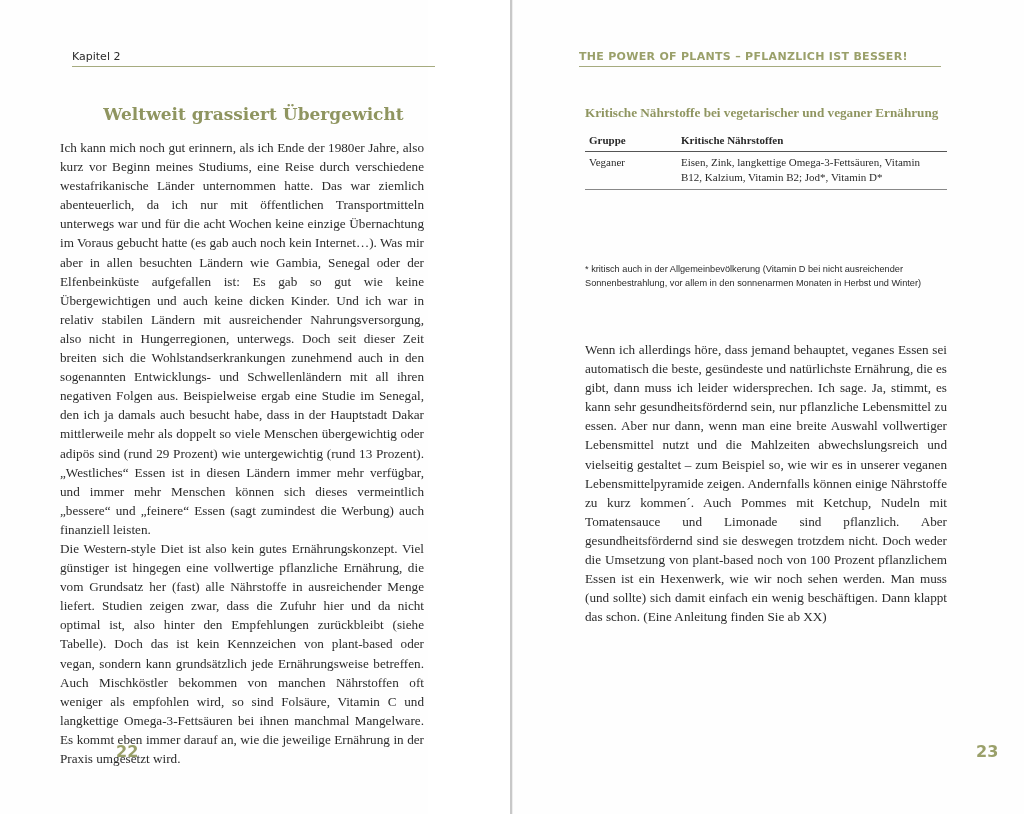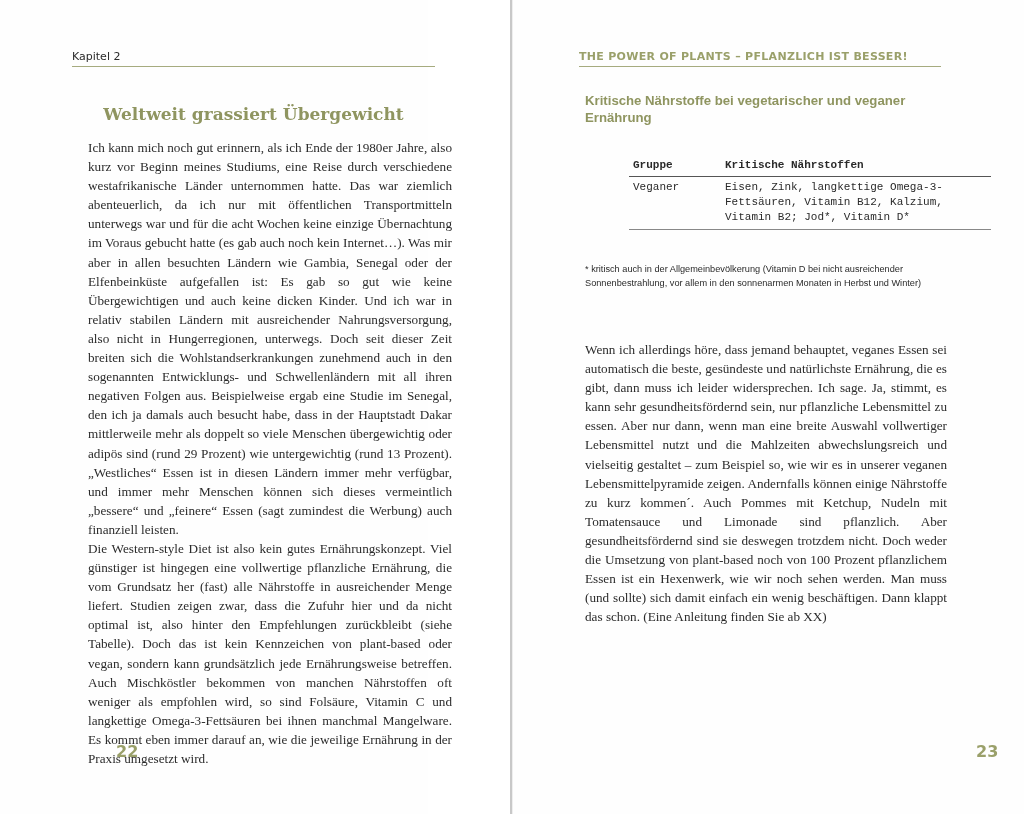--- a/index.html
+++ b/index.html
@@ -23,31 +23,31 @@
   .right .running-head { left: 66px; width: 362px; text-align: left; color: #9aa06a; font-weight: bold; letter-spacing: 0.3px; }
 
   .chapter-title {
     position: absolute; top: 104px; left: 72px; width: 363px; text-align: center;
     font-family: "DejaVu Serif", serif; font-weight: bold; font-size: 17px; color: #8f9560;
   }
   .body-text {
     position: absolute; font-family: "Liberation Serif", serif; font-size: 13.2px;
     line-height: 19.1px; text-align: justify; color: #2b2b2b;
   }
-  .left .body-text { top: 138px; left: 88px; width: 364px; }
+  .left .body-text { top: 138px; left: 60px; width: 364px; }
   .right .body-text { top: 340px; left: 72px; width: 362px; }
   .body-text p { margin: 0; }
 
   .table-title {
-    position: absolute; top: 92px; left: 72px; width: 362px;
-    font-family: Liberation Sans, sans-serif; font-weight: bold; font-size: 13.2px; line-height: 17px; color: #8f9560;
+    position: absolute; top: 104px; left: 72px; width: 362px;
+    font-family: Liberation Serif, serif; font-weight: bold; font-size: 13.2px; line-height: 17px; color: #8f9560;
   }
   .nutrient-table {
-    position: absolute; top: 156px; left: 72px; width: 362px; border-collapse: collapse;
-    font-family: Liberation Mono, monospace; font-size: 11px; line-height: 15px; color: #2a2a2a; margin-left: 44px;
+    position: absolute; top: 131px; left: 72px; width: 362px; border-collapse: collapse;
+    font-family: Liberation Serif, serif; font-size: 11px; line-height: 15px; color: #2a2a2a;
   }
   .nutrient-table th { text-align: left; font-weight: 600; padding: 2px 4px 3px 4px; border-bottom: 1px solid #555; }
   .nutrient-table td { vertical-align: top; padding: 3px 4px 4px 4px; border-bottom: 1px solid #888; }
   .nutrient-table .col-group { width: 84px; }
   .footnote {
     position: absolute; top: 262px; left: 72px; width: 362px;
     font-family: Liberation Sans, sans-serif; font-size: 9.2px; line-height: 14px; color: #2a2a2a;
   }
   .page-number {
     position: absolute; top: 742px; font-family: "DejaVu Sans", sans-serif;

